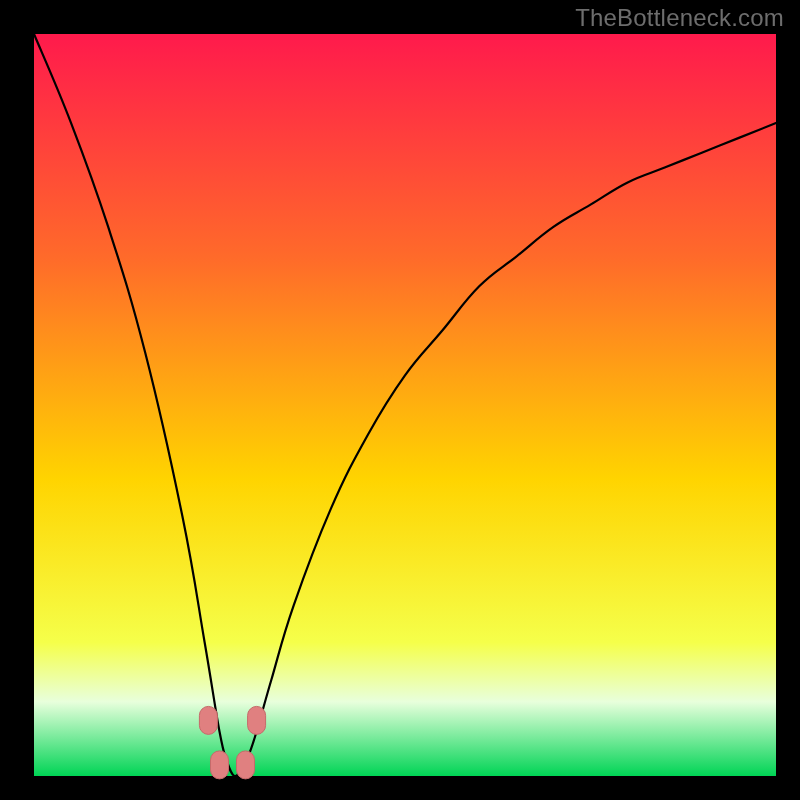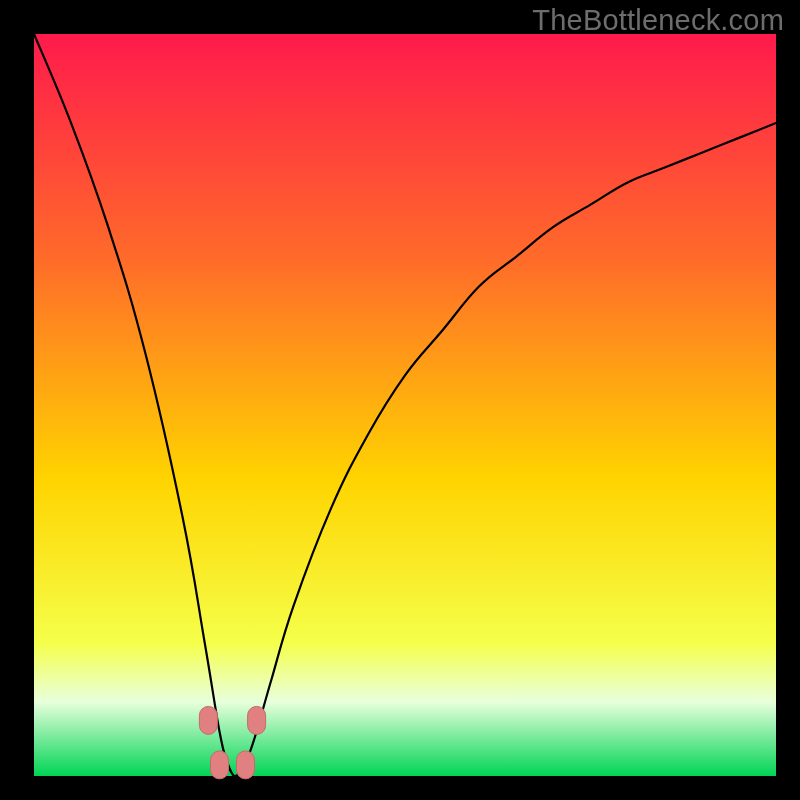--- a/index.html
+++ b/index.html
@@ -15,21 +15,21 @@
     position: relative;
     width: 800px;
     height: 800px;
     background: #000;
   }
   .watermark {
     position: absolute;
     top: 4px;
     right: 16px;
     color: #6d6d6d;
-    font-size: 29px;
+    font-size: 24px;
     font-weight: 400;
     letter-spacing: 0.2px;
     z-index: 30;
   }
   svg.plot {
     position: absolute;
     left: 0;
     top: 0;
     width: 800px;
     height: 800px;

